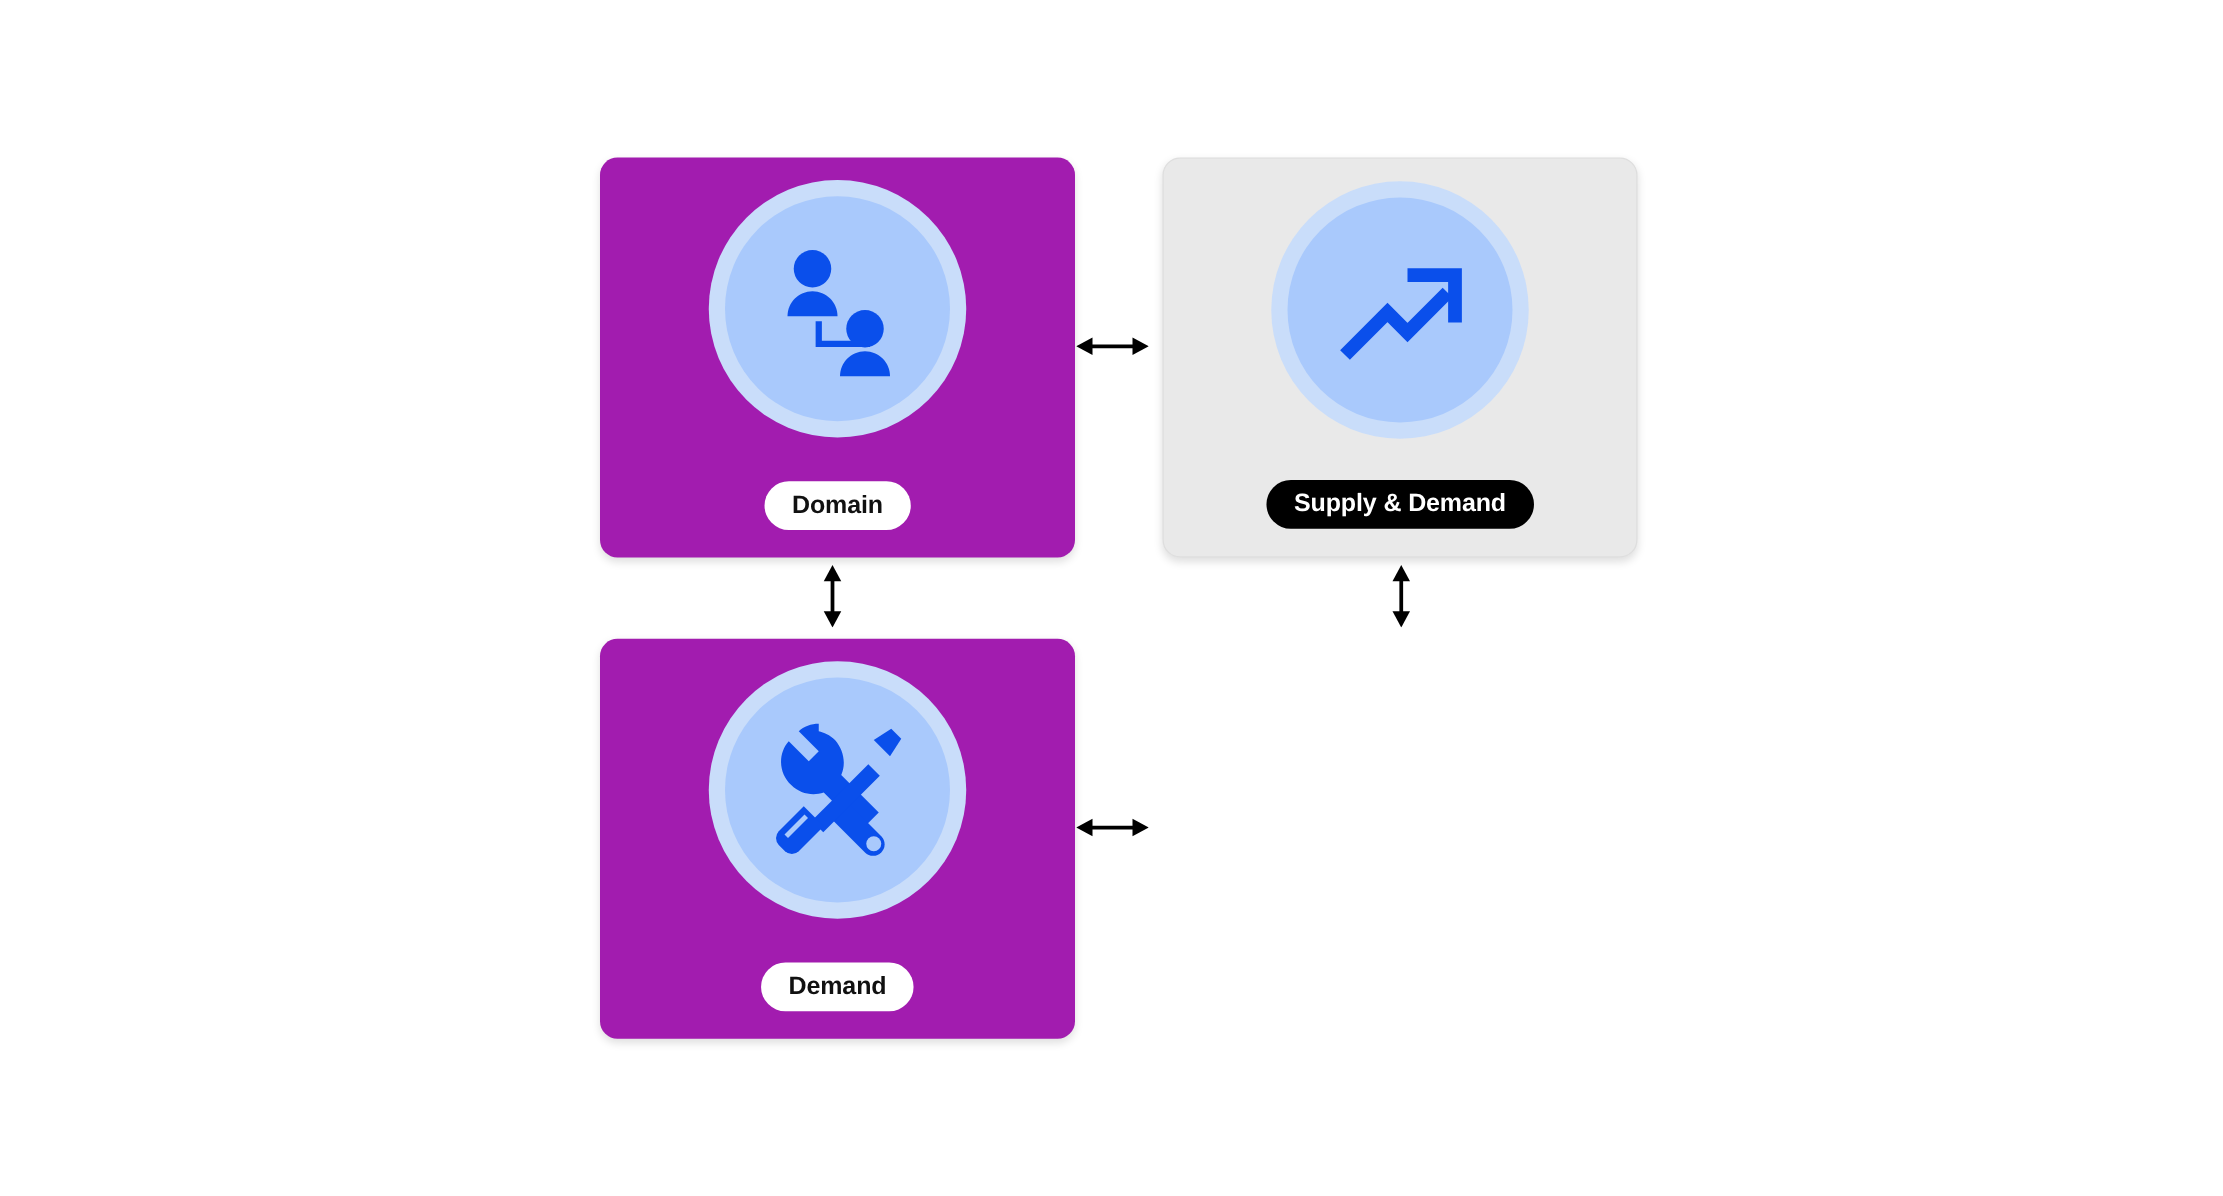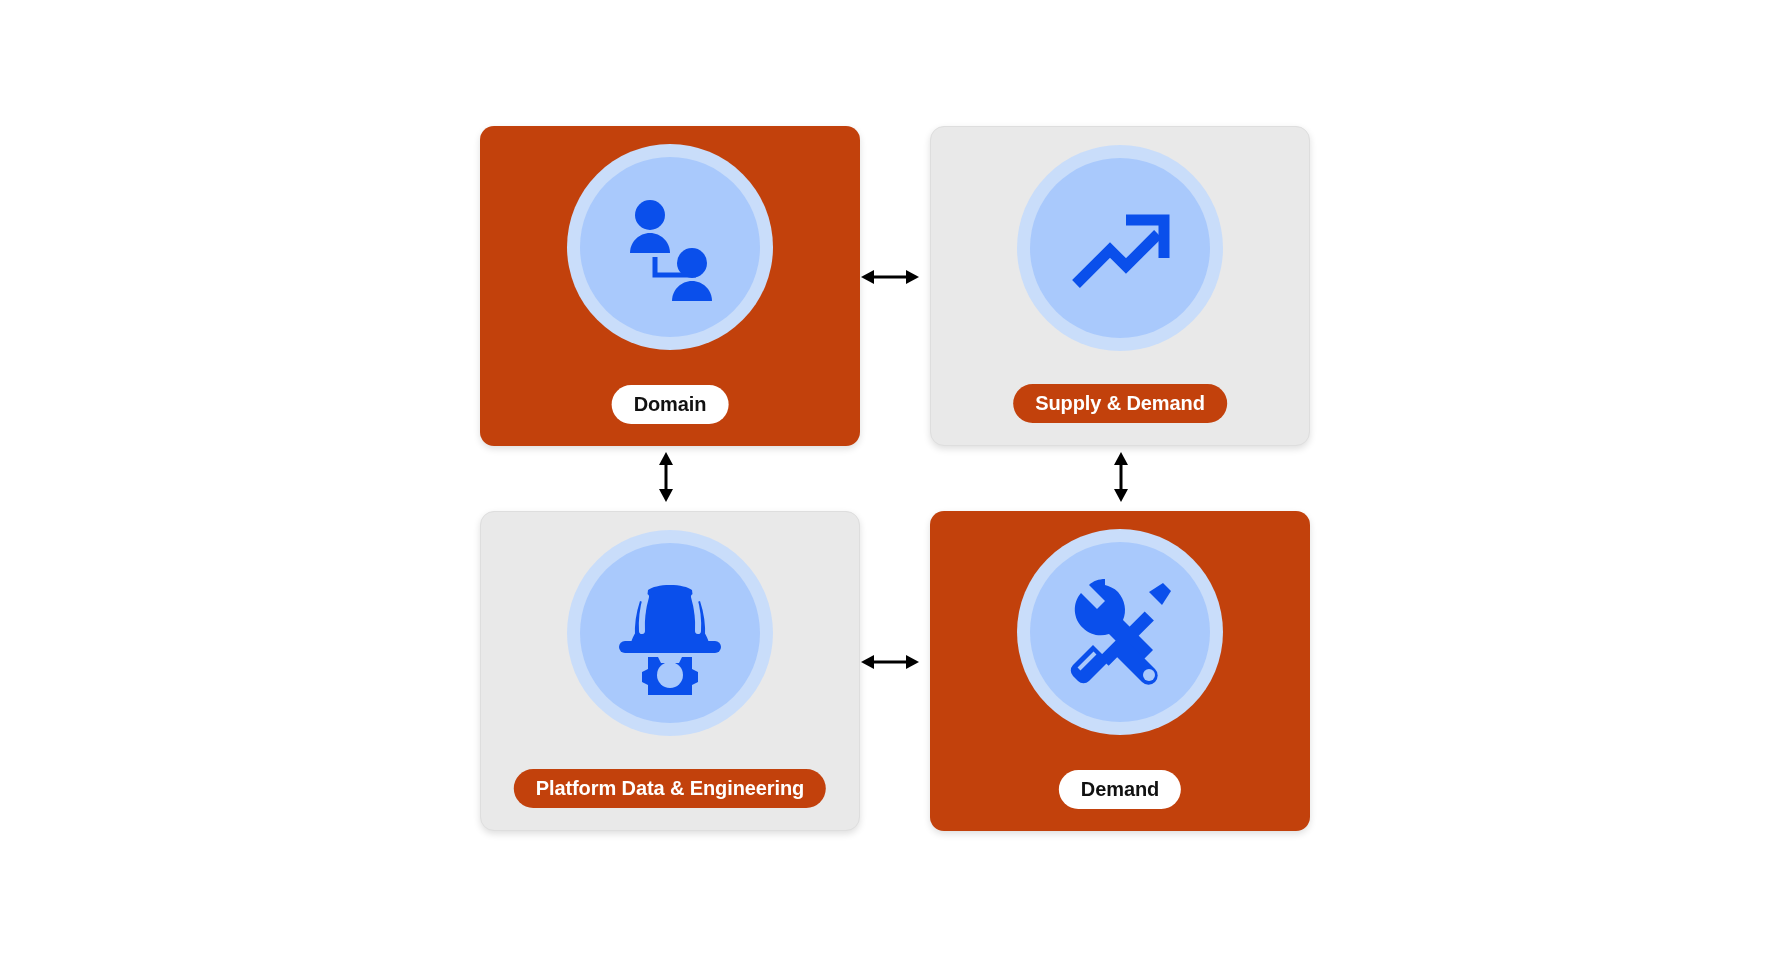--- a/index.html
+++ b/index.html
@@ -37,21 +37,21 @@
     position: relative;
     border-radius: 14px;
     display: flex;
     flex-direction: column;
     align-items: center;
     justify-content: flex-start;
     padding-top: 14px;
     box-shadow: 0 3px 7px rgba(0,0,0,0.13);
   }
 
-  .card.blue  { background: #c2410c; }
+  .card.blue  { background: #a21caf; }
   .card.grey  { background: #E9E9E9; border: 1px solid #DedEdE; }
 
   
   .medallion {
     width: 206px;
     height: 206px;
     border-radius: 50%;
     background: #C9DDFA;
     display: flex;
     align-items: center;
@@ -78,21 +78,21 @@
     transform: translateX(-50%);
     border-radius: 999px;
     padding: 9px 22px 10px;
     font-size: 20px;
     font-weight: bold;
     line-height: 1;
     white-space: nowrap;
     letter-spacing: -0.1px;
   }
   .pill.white { background: #ffffff; color: #111111; }
-  .pill.blue  { background: #c2410c; color: #ffffff; }
+  .pill.blue  { background: #000000; color: #ffffff; }
 
   
   .arrow { position: absolute; }
   .arrow svg { display: block; }
 
   .arrow-h-top    { left: 861px;  top: 268px; }
   .arrow-h-bottom { left: 861px;  top: 653px; }
   .arrow-v-left   { left: 657px;  top: 452px; }
   .arrow-v-right  { left: 1112px; top: 452px; }
 </style>
@@ -129,47 +129,20 @@
             <svg width="112" height="112" viewBox="0 0 112 112">
               <path d="M12 92 L46 58 L62 74 L94 42" fill="none" stroke="#0A4FEB" stroke-width="11" stroke-linejoin="miter"></path>
               <path d="M62 28 H100 V66" fill="none" stroke="#0A4FEB" stroke-width="11"></path>
             </svg>
           </span>
         </div>
       </div>
       <div class="pill blue">Supply &amp; Demand</div>
     </div>
 
-    <div class="card grey">
-      <div class="medallion">
-        <div class="inner">
-          <span>
-            <svg width="124" height="124" viewBox="0 0 124 124">
-              <g fill="#0A4FEB">
-
-                <path d="M62 14c-10 0-18 2-22 5l-4 34c-6 4-11 11-13 19h78c-2-8-7-15-13-19l-4-34c-4-3-12-5-22-5z"></path>
-
-                <rect x="11" y="70" width="102" height="12" rx="6"></rect>
-
-                <path d="M32 30 q-6 18-5 36 l8 0 q-1-20 5-33z"></path>
-                <path d="M92 30 q6 18 5 36 l-8 0 q1-20-5-33z"></path>
-
-                <path d="M40 86 h10 l3 6 h18 l3-6 h10 v12 l6 3 v10 l-6 3 v10 h-10 l-3 6 h-18 l-3-6 h-10 v-10 l-6-3 v-10 l6-3z"></path>
-              </g>
-
-              <path d="M38 26 q-5 17-4 34" fill="none" stroke="#A9C9FC" stroke-width="6" stroke-linecap="round"></path>
-              <path d="M86 26 q5 17 4 34" fill="none" stroke="#A9C9FC" stroke-width="6" stroke-linecap="round"></path>
-
-              <circle cx="62" cy="104" r="13" fill="#A9C9FC"></circle>
-            </svg>
-          </span>
-        </div>
-      </div>
-      <div class="pill blue">Platform Data &amp; Engineering</div>
-    </div>
 
     <div class="card blue">
       <div class="medallion">
         <div class="inner">
           <span>
             <svg width="122" height="122" viewBox="0 0 122 122">
               <g fill="#0A4FEB">
 
                 <path d="M46 8c-6 0-12 2-16 6l16 16-8 8-16-16c-9 10-8 26 2 35 7 7 17 9 26 6l30 30 14-14-30-30c4-9 2-20-5-28-4-4-9-6-13-7z"></path>
 

